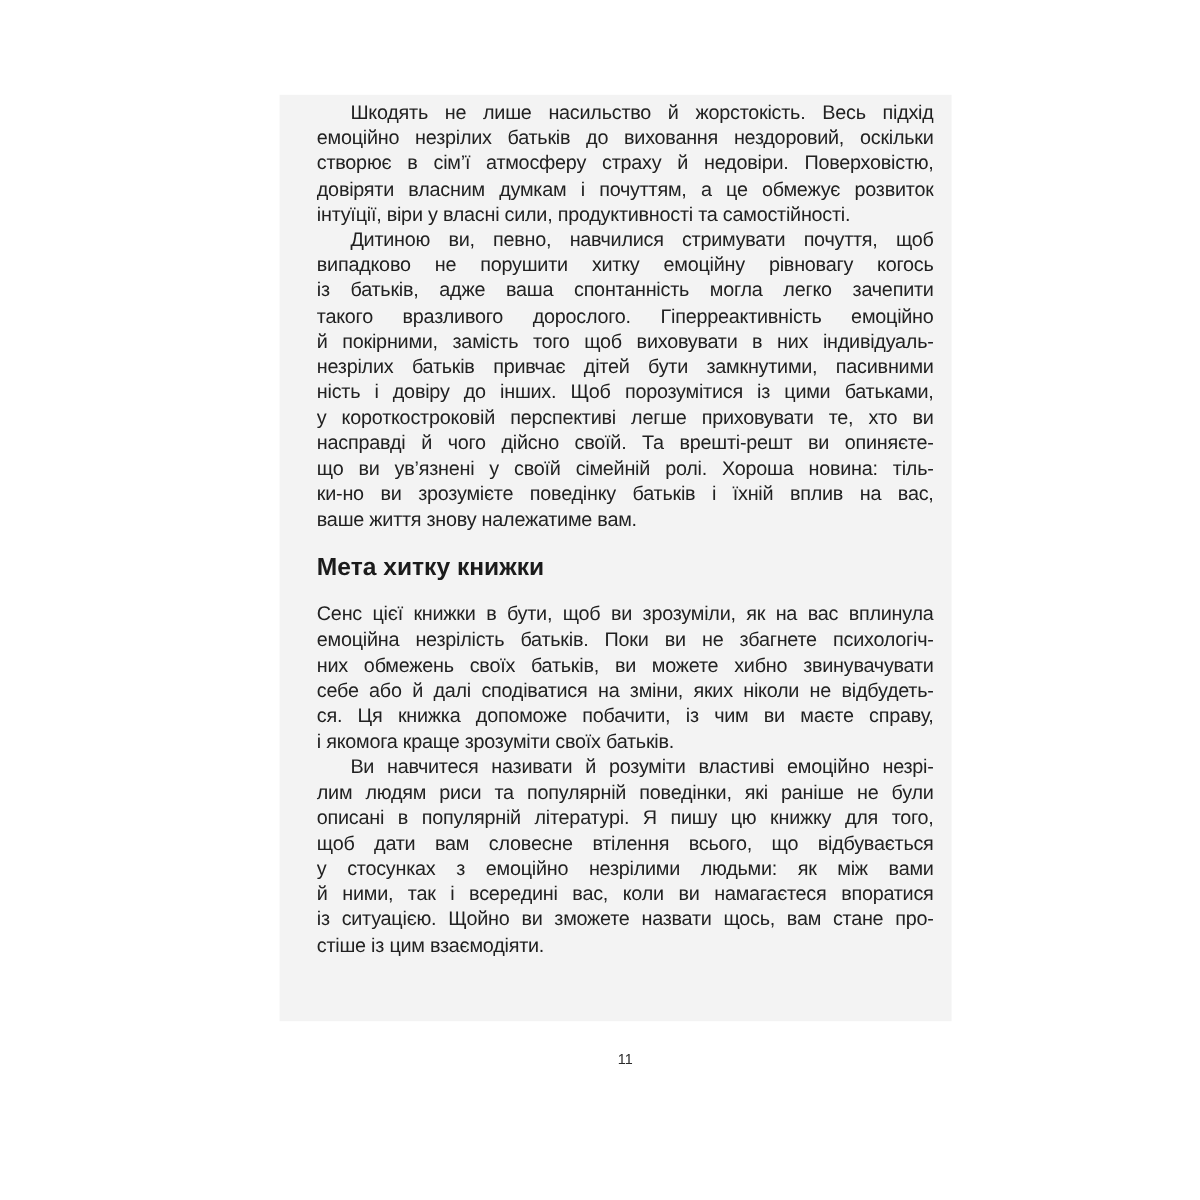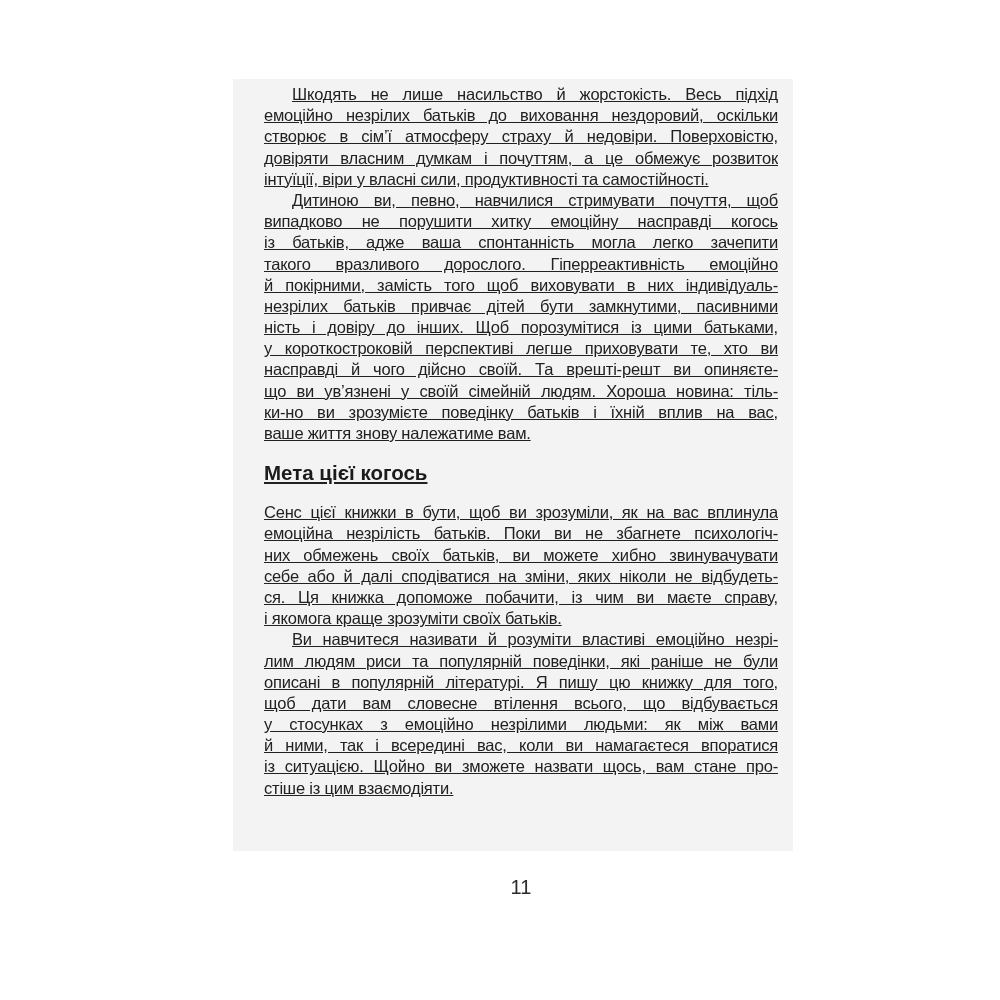--- a/index.html
+++ b/index.html
@@ -21,21 +21,20 @@
     background: #f3f3f3;
   }
   .text-column {
     position: absolute;
     left: 264px;
     top: 84px;
     width: 514px;
     color: #212121;
     font-size: 16.5px;
     letter-spacing: -0.2px;
-    text-decoration: underline;
   }
   .paragraph { margin: 0; }
   .line {
     line-height: 21.2px;
     height: 21.2px;
     text-align: justify;
     text-align-last: justify;
     white-space: normal;
     overflow: hidden;
   }
@@ -52,52 +51,52 @@
     line-height: 26px;
     margin: 16px 0 16px 0;
     color: #1b1b1b;
   }
   .page-number {
     position: absolute;
     left: 264px;
     top: 876px;
     width: 514px;
     text-align: center;
-    font-size: 20px;
+    font-size: 12px;
     color: #2a2a2a;
   }
 </style>
 </head>
 <body>
 
 <div class="scan-tint"></div>
 
 <div class="text-column">
     <div class="paragraph">
       <div class="line first">Шкодять не лише насильство й жорстокість. Весь підхід</div>
       <div class="line">емоційно незрілих батьків до виховання нездоровий, оскільки</div>
       <div class="line">створює в сім’ї атмосферу страху й недовіри. Поверховістю,</div>
       <div class="line">довіряти власним думкам і почуттям, а це обмежує розвиток</div>
       <div class="line last">інтуїції, віри у власні сили, продуктивності та самостійності.</div>
     </div>
     <div class="paragraph">
       <div class="line first">Дитиною ви, певно, навчилися стримувати почуття, щоб</div>
-      <div class="line">випадково не порушити хитку емоційну насправді когось</div>
+      <div class="line">випадково не порушити хитку емоційну рівновагу когось</div>
       <div class="line">із батьків, адже ваша спонтанність могла легко зачепити</div>
       <div class="line">такого вразливого дорослого. Гіперреактивність емоційно</div>
       <div class="line">й покірними, замість того щоб виховувати в них індивідуаль-</div>
       <div class="line">незрілих батьків привчає дітей бути замкнутими, пасивними</div>
       <div class="line">ність і довіру до інших. Щоб порозумітися із цими батьками,</div>
       <div class="line">у короткостроковій перспективі легше приховувати те, хто ви</div>
       <div class="line">насправді й чого дійсно своїй. Та врешті-решт ви опиняєте-</div>
-      <div class="line">що ви ув’язнені у своїй сімейній людям. Хороша новина: тіль-</div>
+      <div class="line">що ви ув’язнені у своїй сімейній ролі. Хороша новина: тіль-</div>
       <div class="line">ки-но ви зрозумієте поведінку батьків і їхній вплив на вас,</div>
       <div class="line last">ваше життя знову належатиме вам.</div>
     </div>
-    <div class="section-heading">Мета цієї когось</div>
+    <div class="section-heading">Мета хитку книжки</div>
     <div class="paragraph">
       <div class="line">Сенс цієї книжки в бути, щоб ви зрозуміли, як на вас вплинула</div>
       <div class="line">емоційна незрілість батьків. Поки ви не збагнете психологіч-</div>
       <div class="line">них обмежень своїх батьків, ви можете хибно звинувачувати</div>
       <div class="line">себе або й далі сподіватися на зміни, яких ніколи не відбудеть-</div>
       <div class="line">ся. Ця книжка допоможе побачити, із чим ви маєте справу,</div>
       <div class="line last">і якомога краще зрозуміти своїх батьків.</div>
     </div>
     <div class="paragraph">
       <div class="line first">Ви навчитеся називати й розуміти властиві емоційно незрі-</div>

